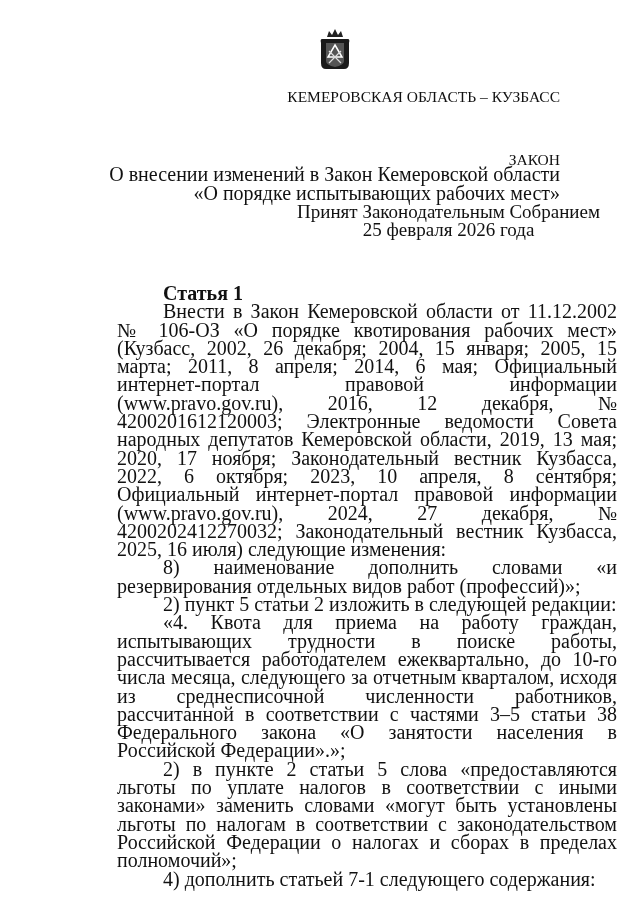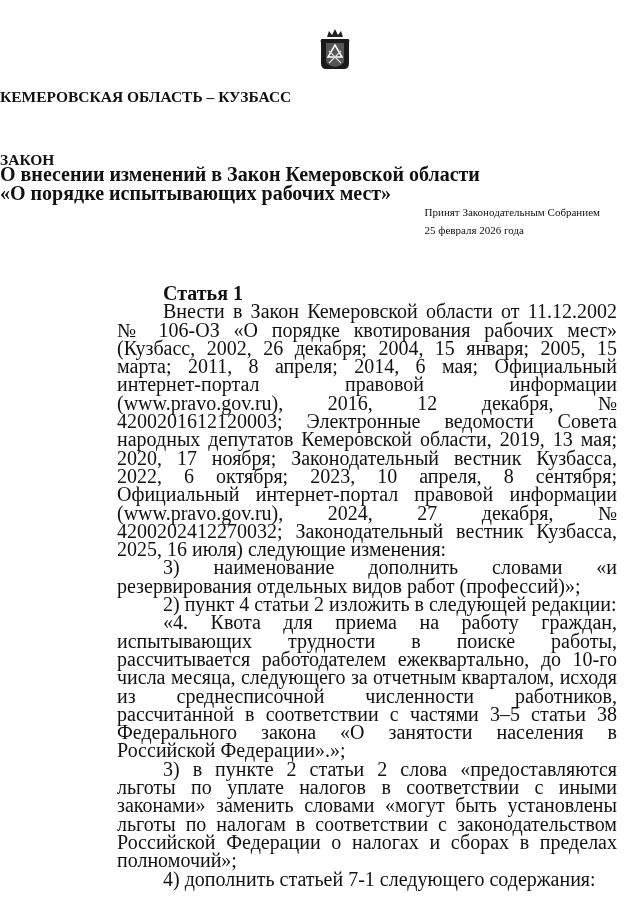--- a/index.html
+++ b/index.html
@@ -1,23 +1,23 @@
 <!DOCTYPE html>
 <html><head>
 <meta charset="utf-8">
 <style>
   html, body { margin: 0; padding: 0; background: #ffffff; }
   body { width: 640px; height: 905px; position: relative; overflow: hidden;
          font-family: "Liberation Serif", serif; color: #111111; }
   .emblem { position: absolute; left: 318px; top: 27px; width: 34px; height: 46px; }
-  .center { position: absolute; left: 0; width: 560px; text-align: left; font-weight: bold; }
+  .center { position: absolute; left: 0; width: 560px; text-align: right; font-weight: normal; }
   .region { top: 88px; font-size: 15.5px; }
   .law { top: 119px; font-size: 15.5px; margin-top: 32px; }
   .title { top: 165px; font-size: 20px; line-height: 19px; }
-  .adopted { position: absolute; right: 40px; top: 203px; text-align: left; font-size: 11px; line-height: 18px; }
+  .adopted { position: absolute; right: 40px; top: 203px; text-align: center; font-size: 19px; line-height: 18px; }
   .adopted .date { font-weight: normal; }
   .body { position: absolute; left: 97px; width: 500px; top: 284px; font-size: 20px; line-height: 18.3px; margin-left: 20px; }
   .body p { margin: 0; text-align: justify; text-align-last: left; }
   .ind { text-indent: 46px; }
   .heading { font-weight: bold; text-indent: 46px; }
   .art-title { font-weight: bold; text-indent: 46px; letter-spacing: 0.1px; }
   .gap { height: 27px; }
 </style>
 </head>
 <body>
@@ -38,19 +38,19 @@
 </div>
 
 <div class="adopted">
   <div>Принят Законодательным Собранием</div>
   <div class="date">25 февраля 2026 года</div>
 </div>
 
 <div class="body">
   <p class="heading">Статья 1</p>
   <p class="ind">Внести в Закон Кемеровской области от 11.12.2002 № 106-ОЗ «О порядке квотирования рабочих мест» (Кузбасс, 2002, 26 декабря; 2004, 15 января; 2005, 15 марта; 2011, 8 апреля; 2014, 6 мая; Официальный интернет-портал правовой информации (www.pravo.gov.ru), 2016, 12 декабря, № 4200201612120003; Электронные ведомости Совета народных депутатов Кемеровской области, 2019, 13 мая; 2020, 17 ноября; Законодательный вестник Кузбасса, 2022, 6 октября; 2023, 10 апреля, 8 сентября; Официальный интернет-портал правовой информации (www.pravo.gov.ru), 2024, 27 декабря, № 4200202412270032; Законодательный вестник Кузбасса, 2025, 16 июля) следующие изменения:</p>
-  <p class="ind">3) наименование дополнить словами «и резервирования отдельных видов работ (профессий)»;</p>
-  <p class="ind">2) пункт 4 статьи 2 изложить в следующей редакции:</p>
+  <p class="ind">8) наименование дополнить словами «и резервирования отдельных видов работ (профессий)»;</p>
+  <p class="ind">2) пункт 5 статьи 2 изложить в следующей редакции:</p>
   <p class="ind">«4. Квота для приема на работу граждан, испытывающих трудности в поиске работы, рассчитывается работодателем ежеквартально, до 10-го числа месяца, следующего за отчетным кварталом, исходя из среднесписочной численности работников, рассчитанной в соответствии с частями 3–5 статьи 38 Федерального закона «О занятости населения в Российской Федерации».»;</p>
-  <p class="ind">3) в пункте 2 статьи 2 слова «предоставляются льготы по уплате налогов в соответствии с иными законами» заменить словами «могут быть установлены льготы по налогам в соответствии с законодательством Российской Федерации о налогах и сборах в пределах полномочий»;</p>
+  <p class="ind">2) в пункте 2 статьи 5 слова «предоставляются льготы по уплате налогов в соответствии с иными законами» заменить словами «могут быть установлены льготы по налогам в соответствии с законодательством Российской Федерации о налогах и сборах в пределах полномочий»;</p>
   <p class="ind">4) дополнить статьей 7-1 следующего содержания:</p>
   <div class="gap"></div>
 </div>
 
 </body></html>

